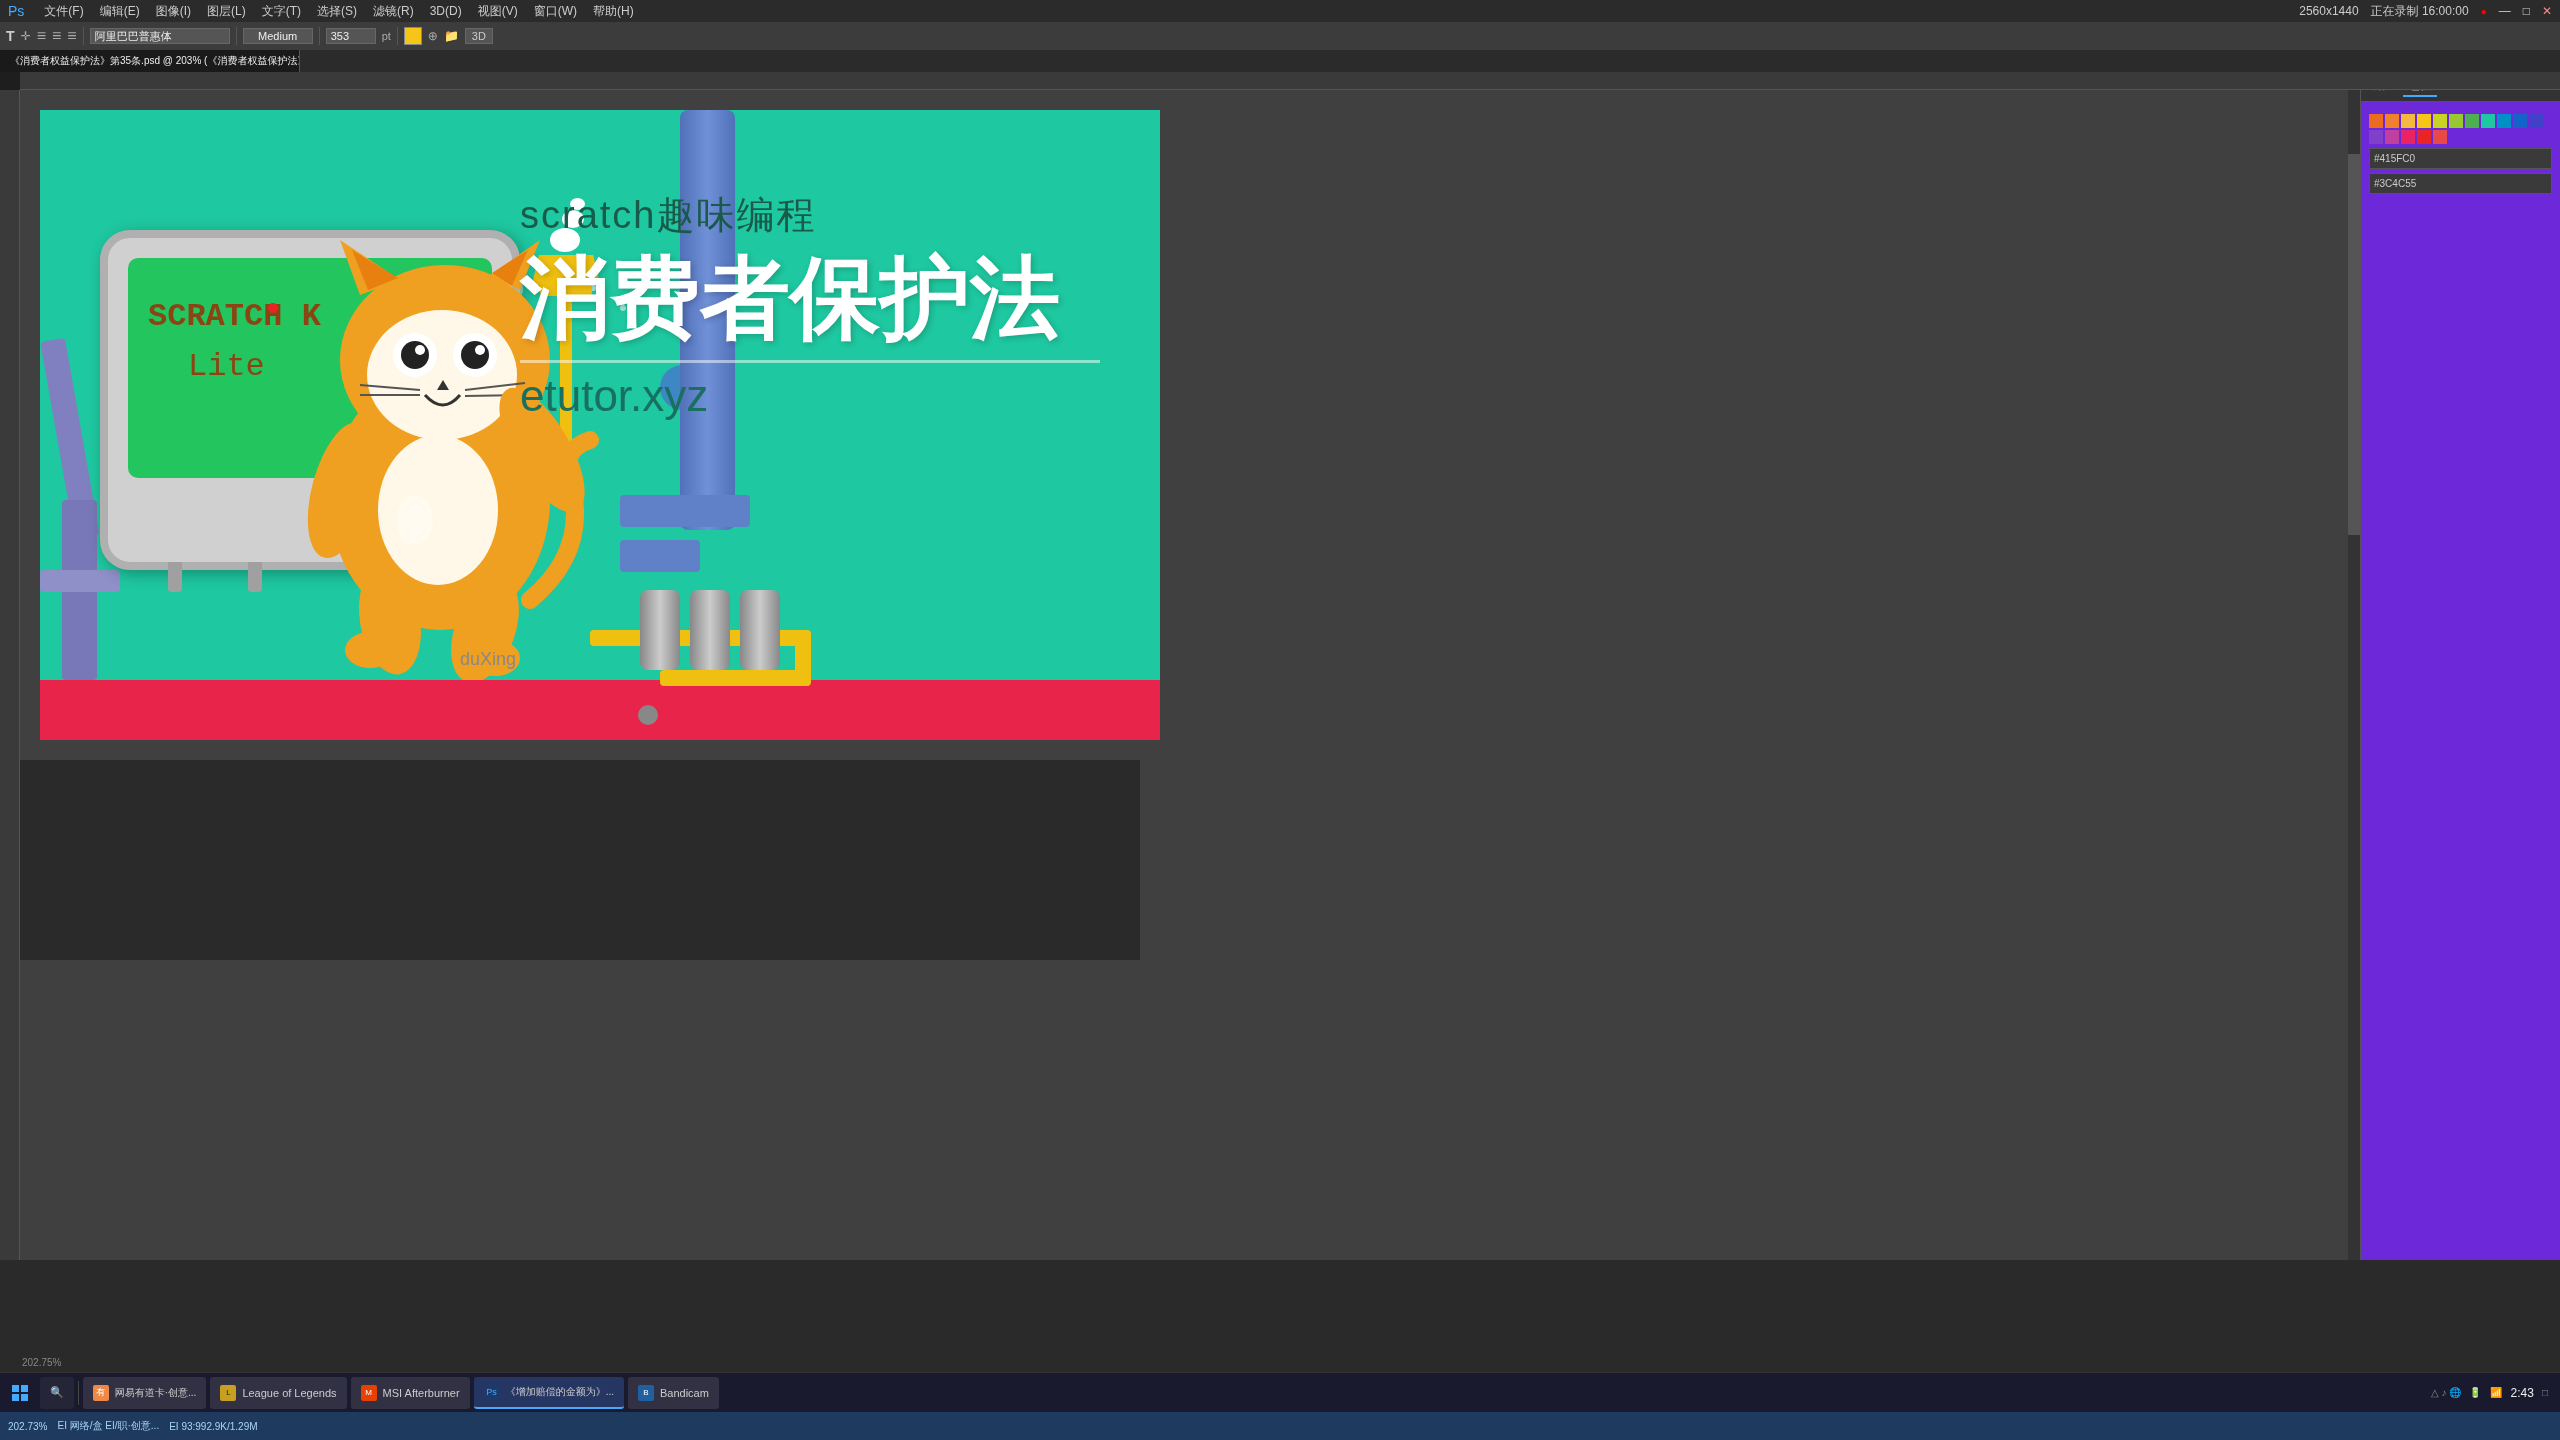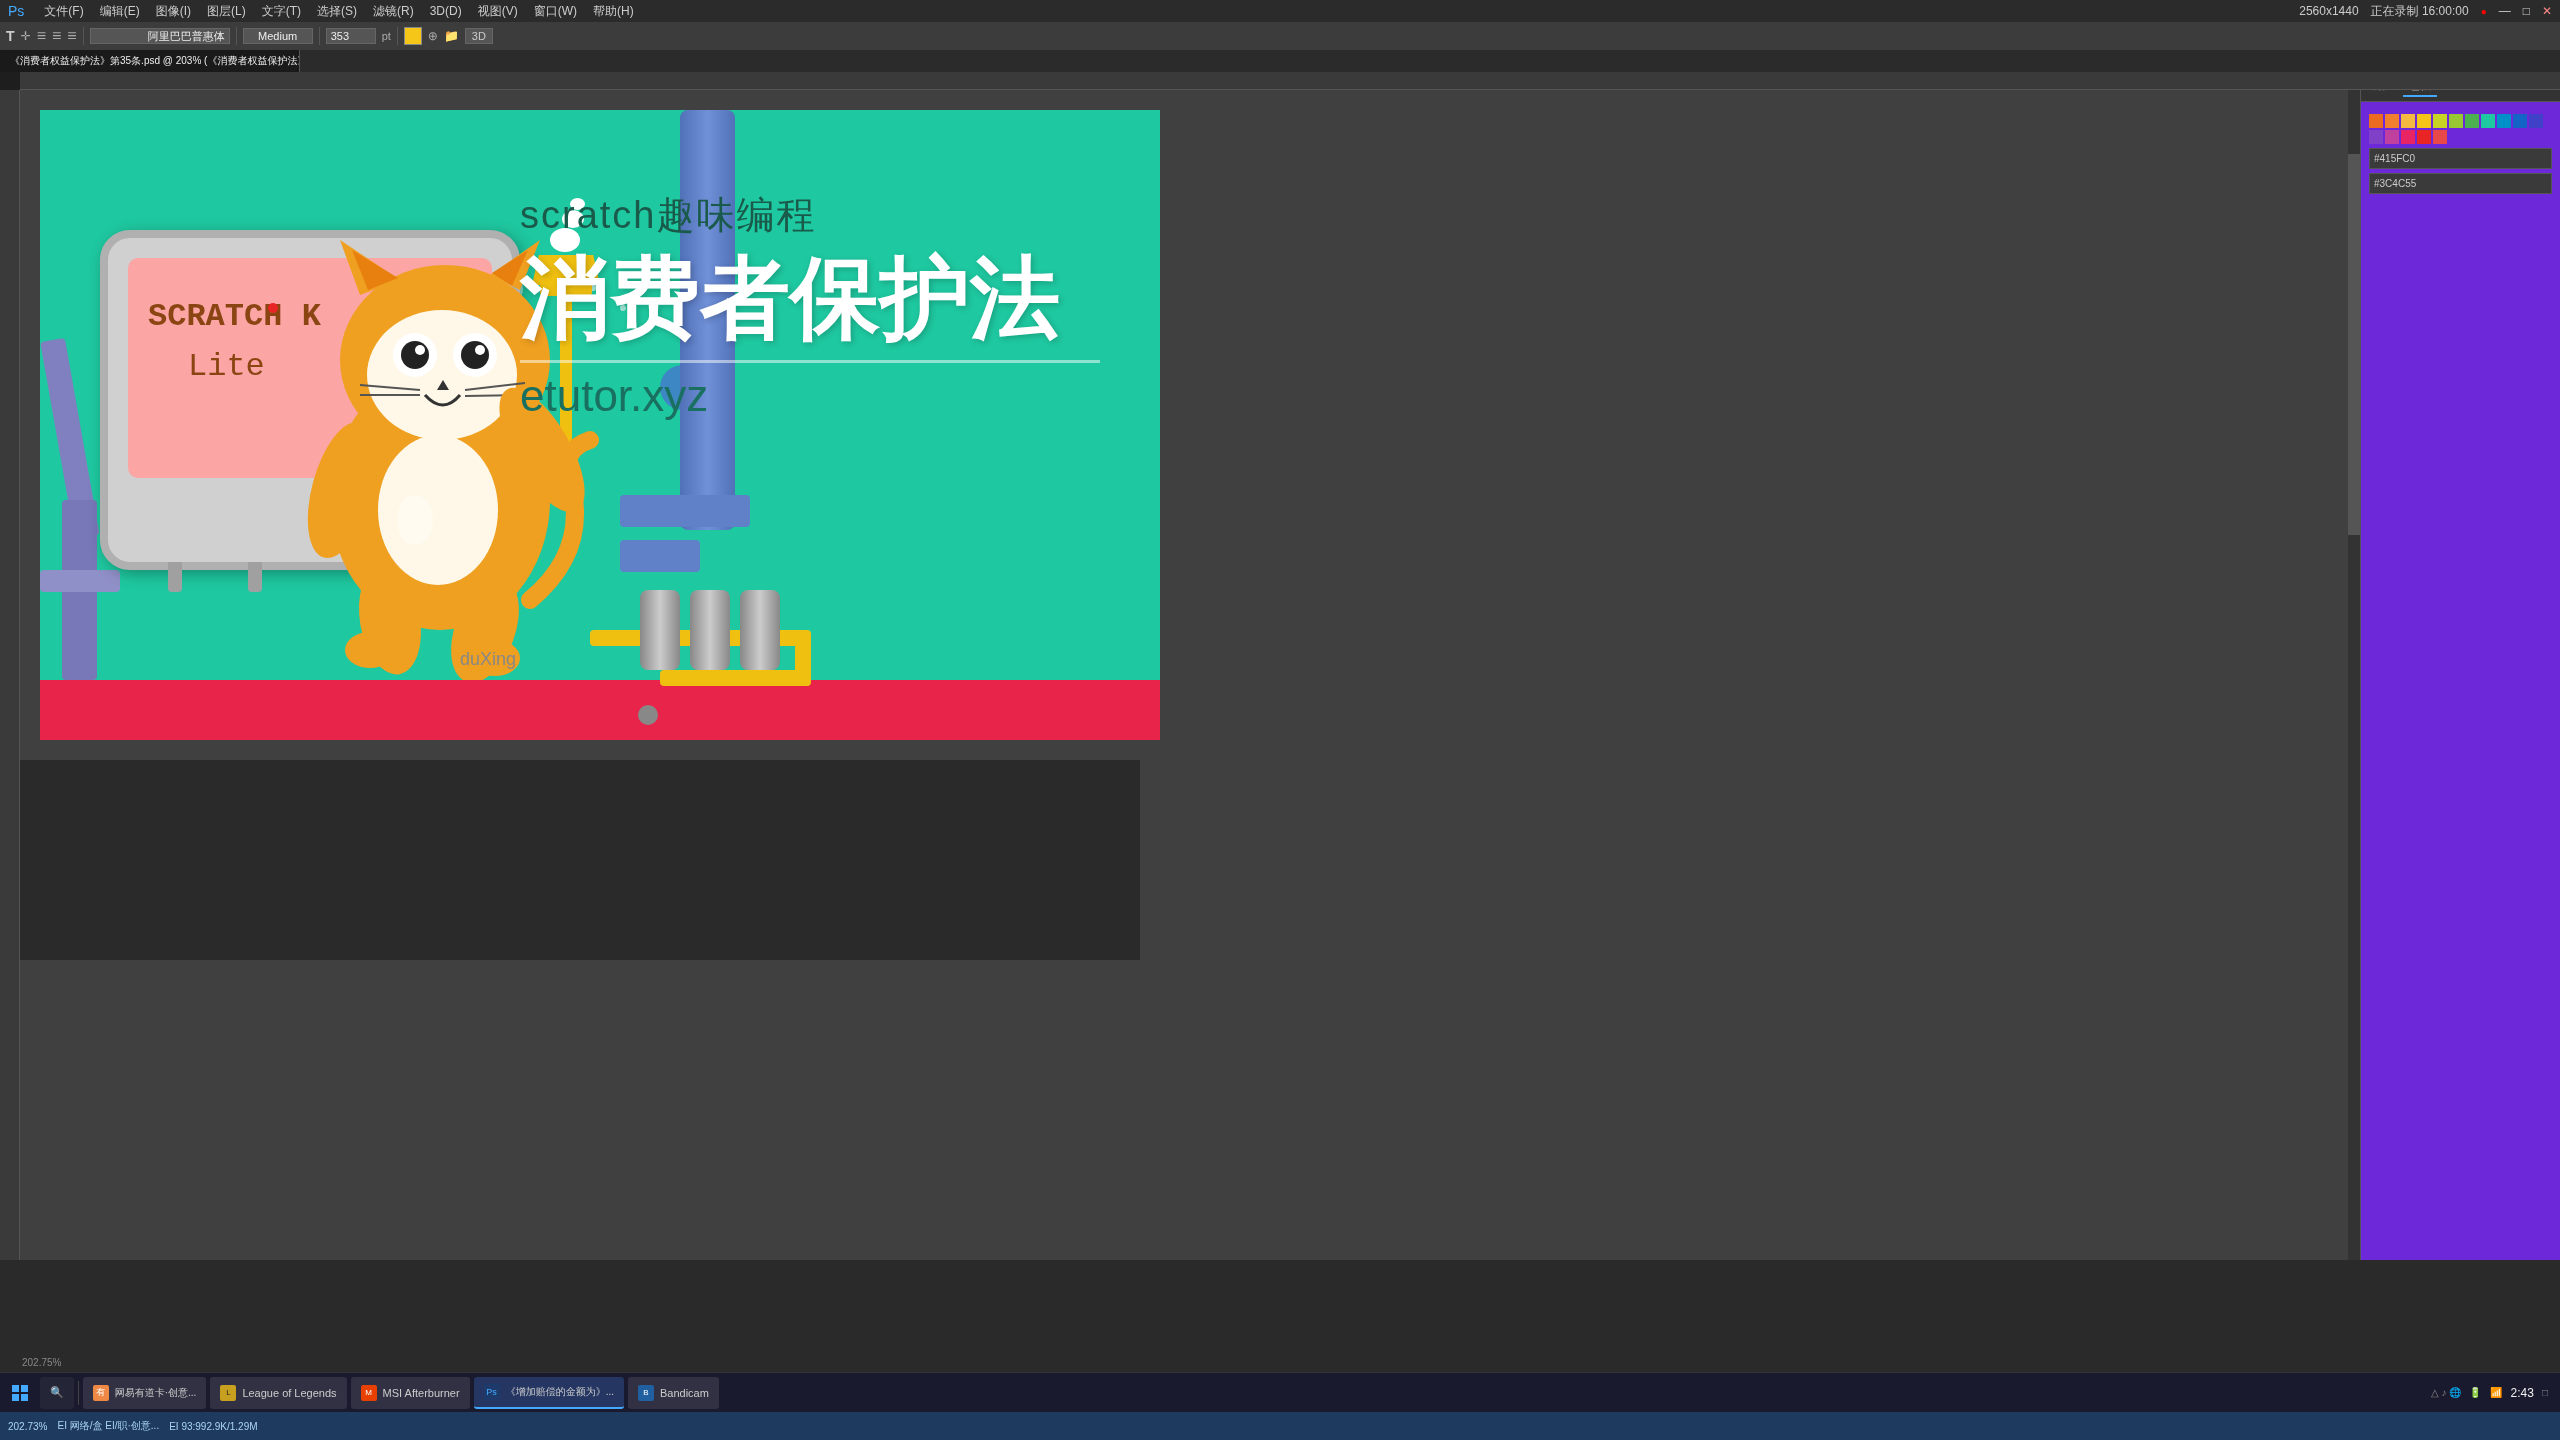--- a/index.html
+++ b/index.html
@@ -245,21 +245,21 @@
       background: #d0d0d0;
       border-radius: 30px;
       border: 8px solid #b0b0b0;
       box-shadow: 4px 4px 15px rgba(0,0,0,0.3);
     }
     .art-tv-screen {
       position: absolute;
       top: 20px; left: 20px;
       right: 20px;
       height: 220px;
-      background: #fca5a5;
+      background: #22c55e;
       border-radius: 10px;
     }
     .art-tv-text {
       position: absolute;
       top: 40px; left: 30px;
       color: #8B4513;
       font-size: 38px;
       font-weight: bold;
       font-family: 'Courier New', monospace;
     }
@@ -460,21 +460,21 @@
   </div>
 </div>
 
 <div id="toolbar">
   <span style="color:#ccc; font-weight:bold; font-size:14px;">T</span>
   <span style="color:#aaa; font-size:12px;">✛</span>
   <span style="color:#aaa;">≡</span>
   <span style="color:#aaa;">≡</span>
   <span style="color:#aaa;">≡</span>
   <div class="tool-sep"></div>
-  <input class="tool-input" value="阿里巴巴普惠体" style="width: 140px; text-align: right;">
+  <input class="tool-input" value="阿里巴巴普惠体" style="width: 140px;">
   <div class="tool-sep"></div>
   <input class="tool-input" value="Medium" style="width: 70px; text-align: center;">
   <div class="tool-sep"></div>
   <input class="tool-input" value="353" style="width: 50px;">
   <span style="color:#aaa; font-size:11px;">pt</span>
   <div class="tool-sep"></div>
   <div class="color-box" style="background:#f5c518;"></div>
   <span style="color:#aaa; font-size:12px;">⊕</span>
   <span style="color:#aaa; font-size:12px;">📁</span>
   <button class="btn-3d">3D</button>

